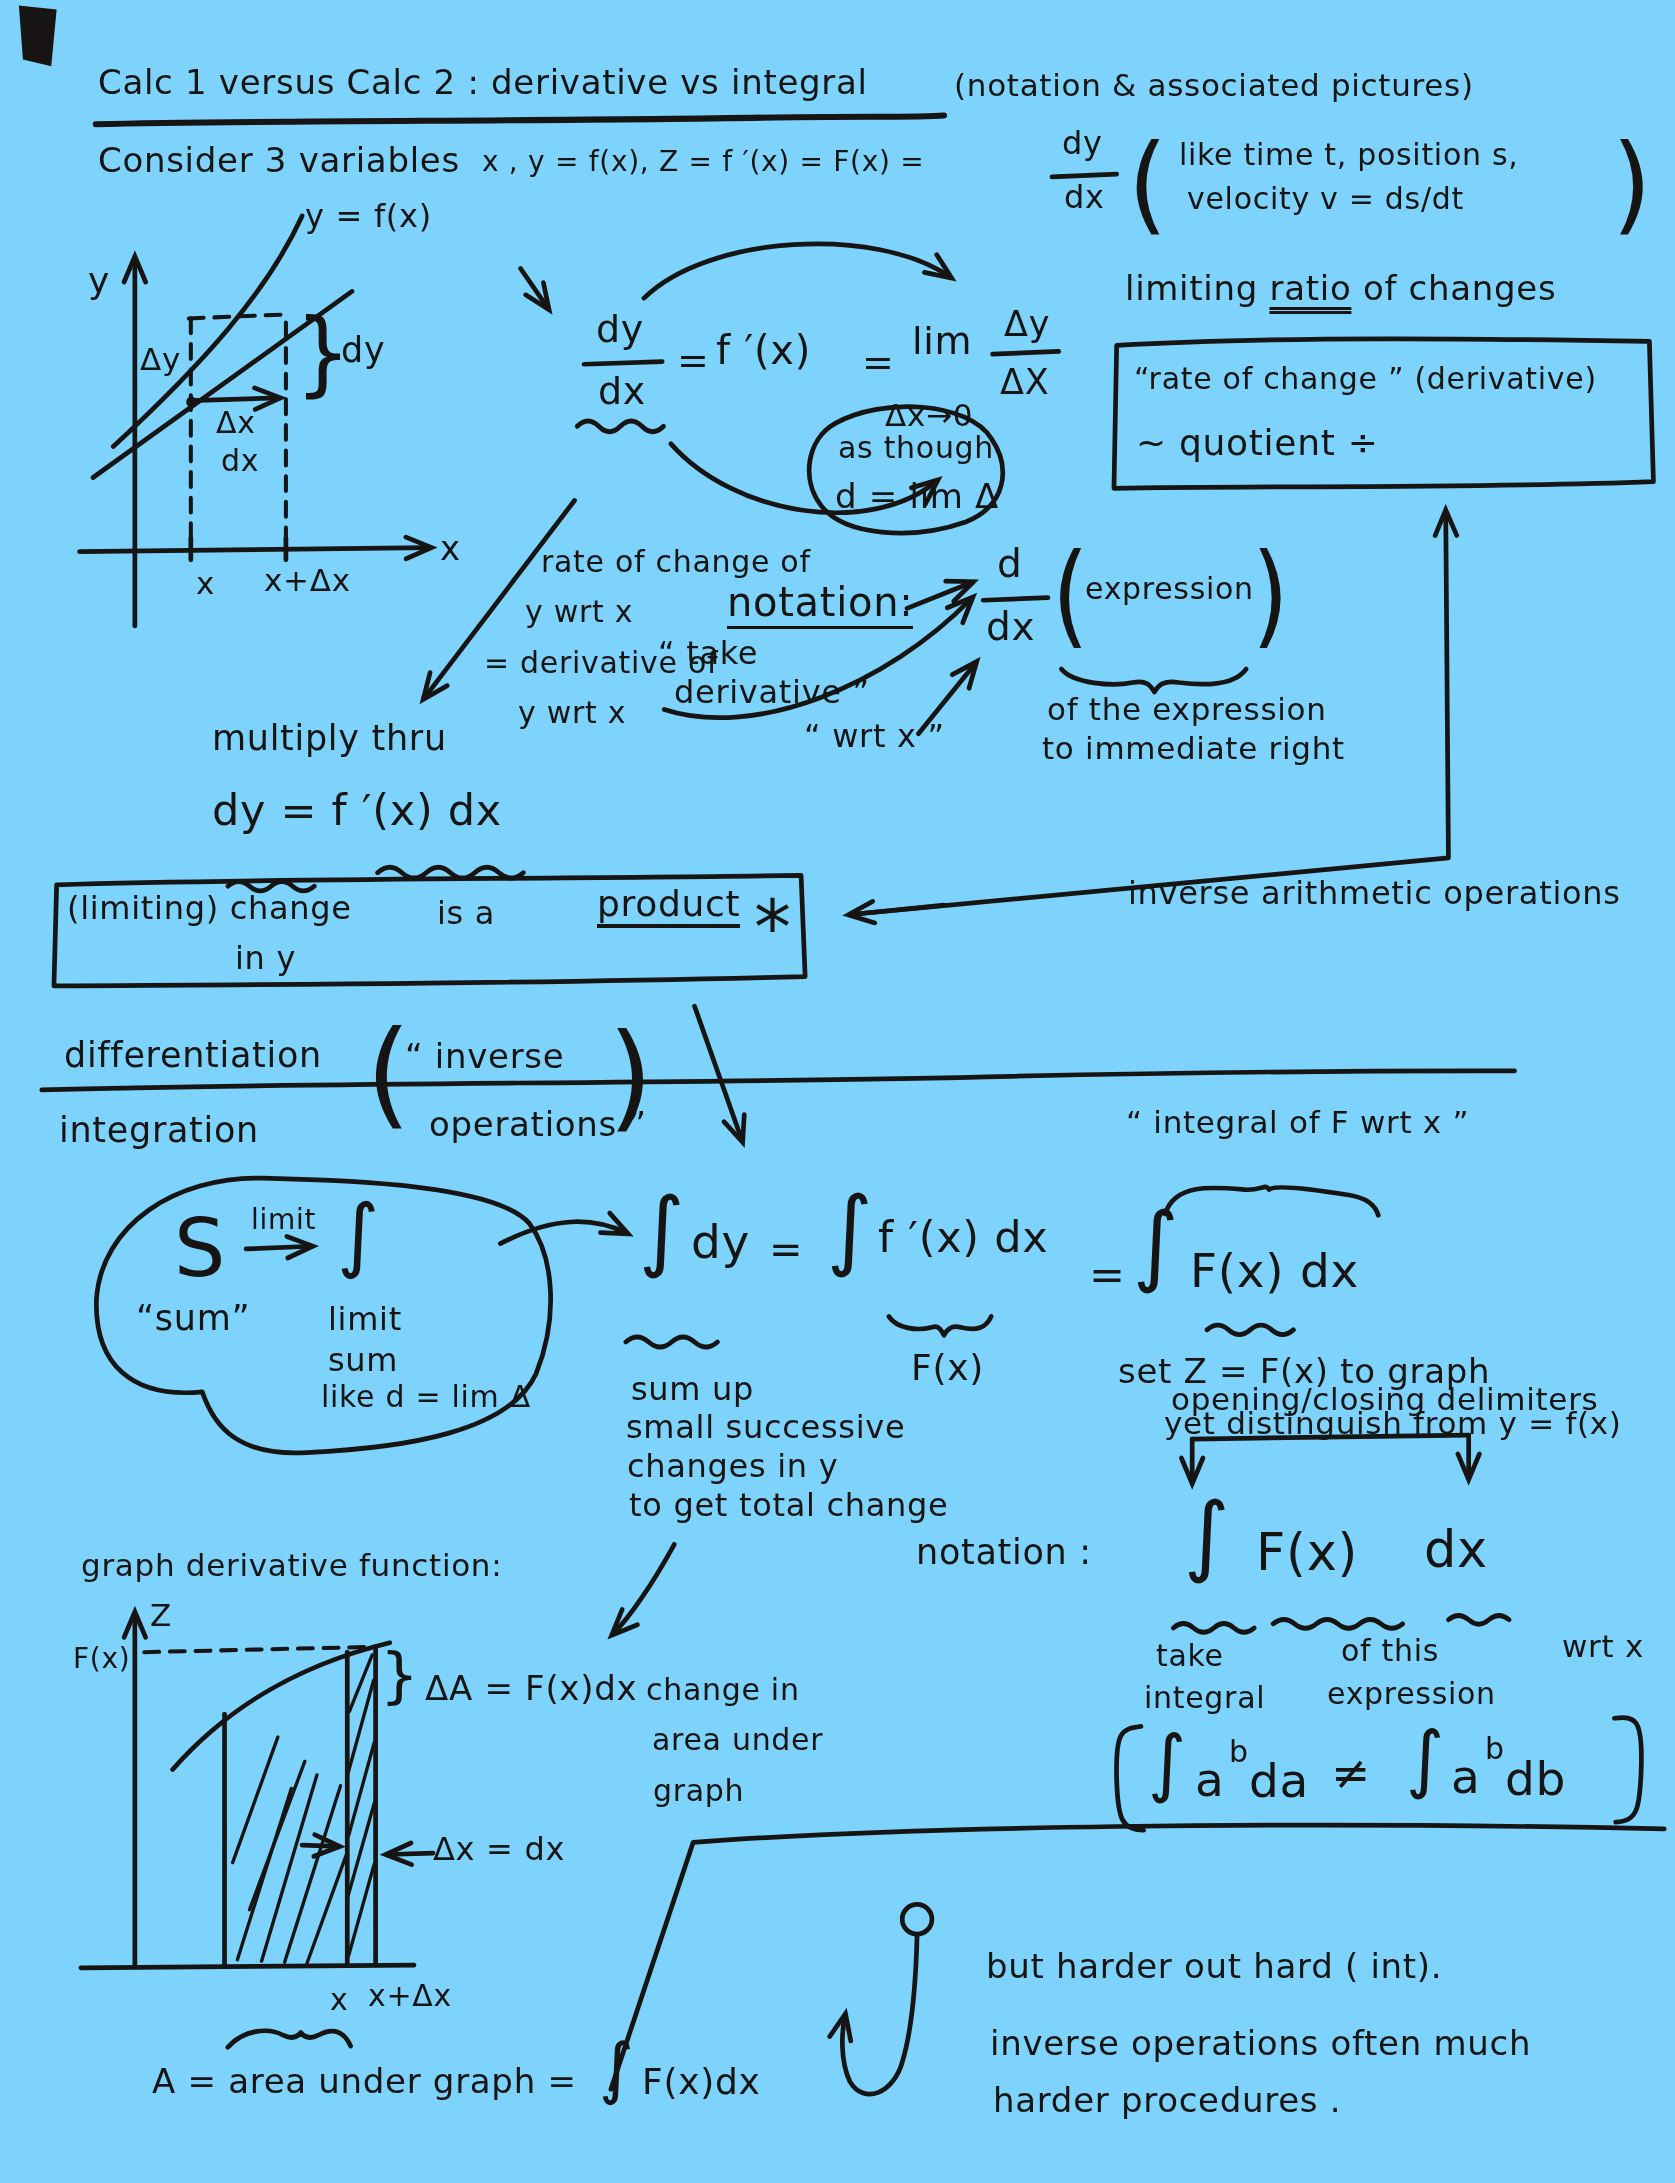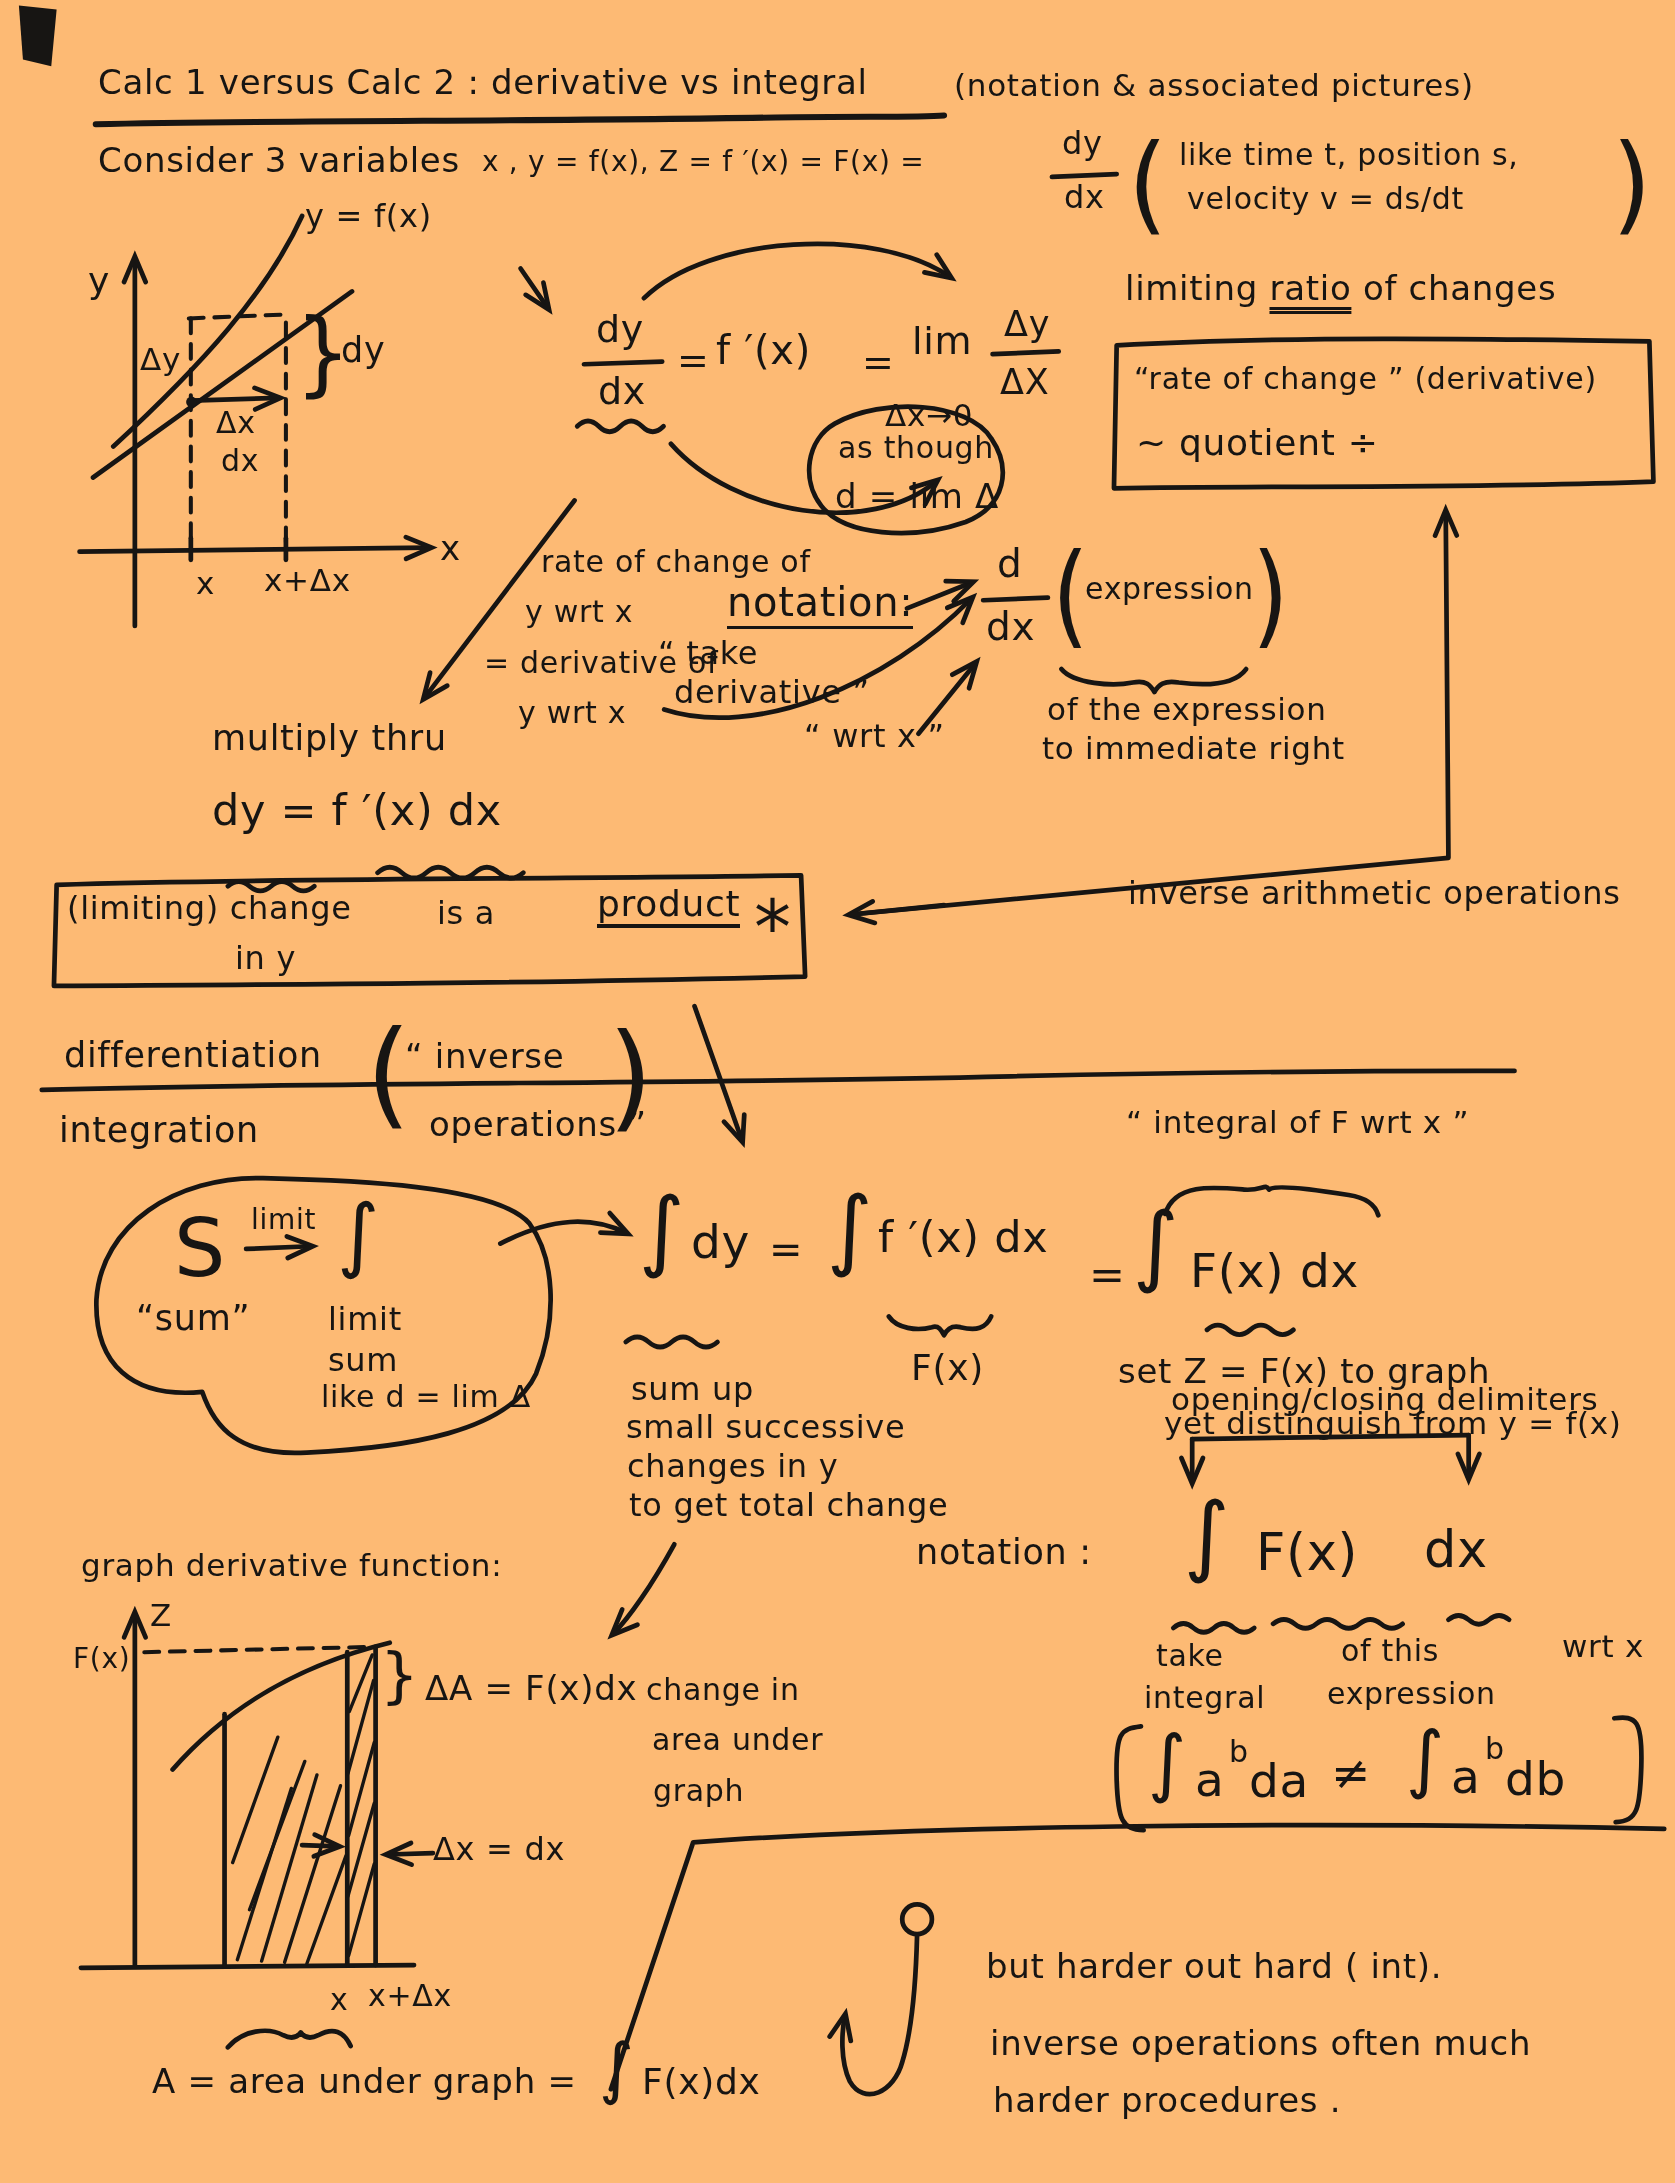--- a/index.html
+++ b/index.html
@@ -1,17 +1,17 @@
 <!DOCTYPE html>
 <html style="font-size:10.8px"><head>
 <meta charset="utf-8">
 <style>
   html,body{margin:0;padding:0;background:#e8e8e6;}
   #page{
-    position:relative;width:1675px;height:2183px;background:#fdba74;
+    position:relative;width:1675px;height:2183px;background:#7dd3fc;
     font-family:"DejaVu Sans",sans-serif;color:#171513;overflow:hidden;
   }
   .t{position:absolute;white-space:nowrap;line-height:1.05;letter-spacing:0.7px;transform-origin:0 0;}
   .u{border-bottom:3.4px solid #171513;padding-bottom:2.7px;}
   .du{text-decoration:underline double 2.7px;text-underline-offset:6.7px;}
   .pu{border-bottom:4px solid #171513;padding-bottom:1.3px;}
   svg{position:absolute;left:0;top:0;}
   .ink{stroke:#171513;stroke-width:7;fill:none;stroke-linecap:round;stroke-linejoin:round;}
   .dash{stroke-dasharray:22 16;stroke-width:6;}
   .thin{stroke-width:5;}

